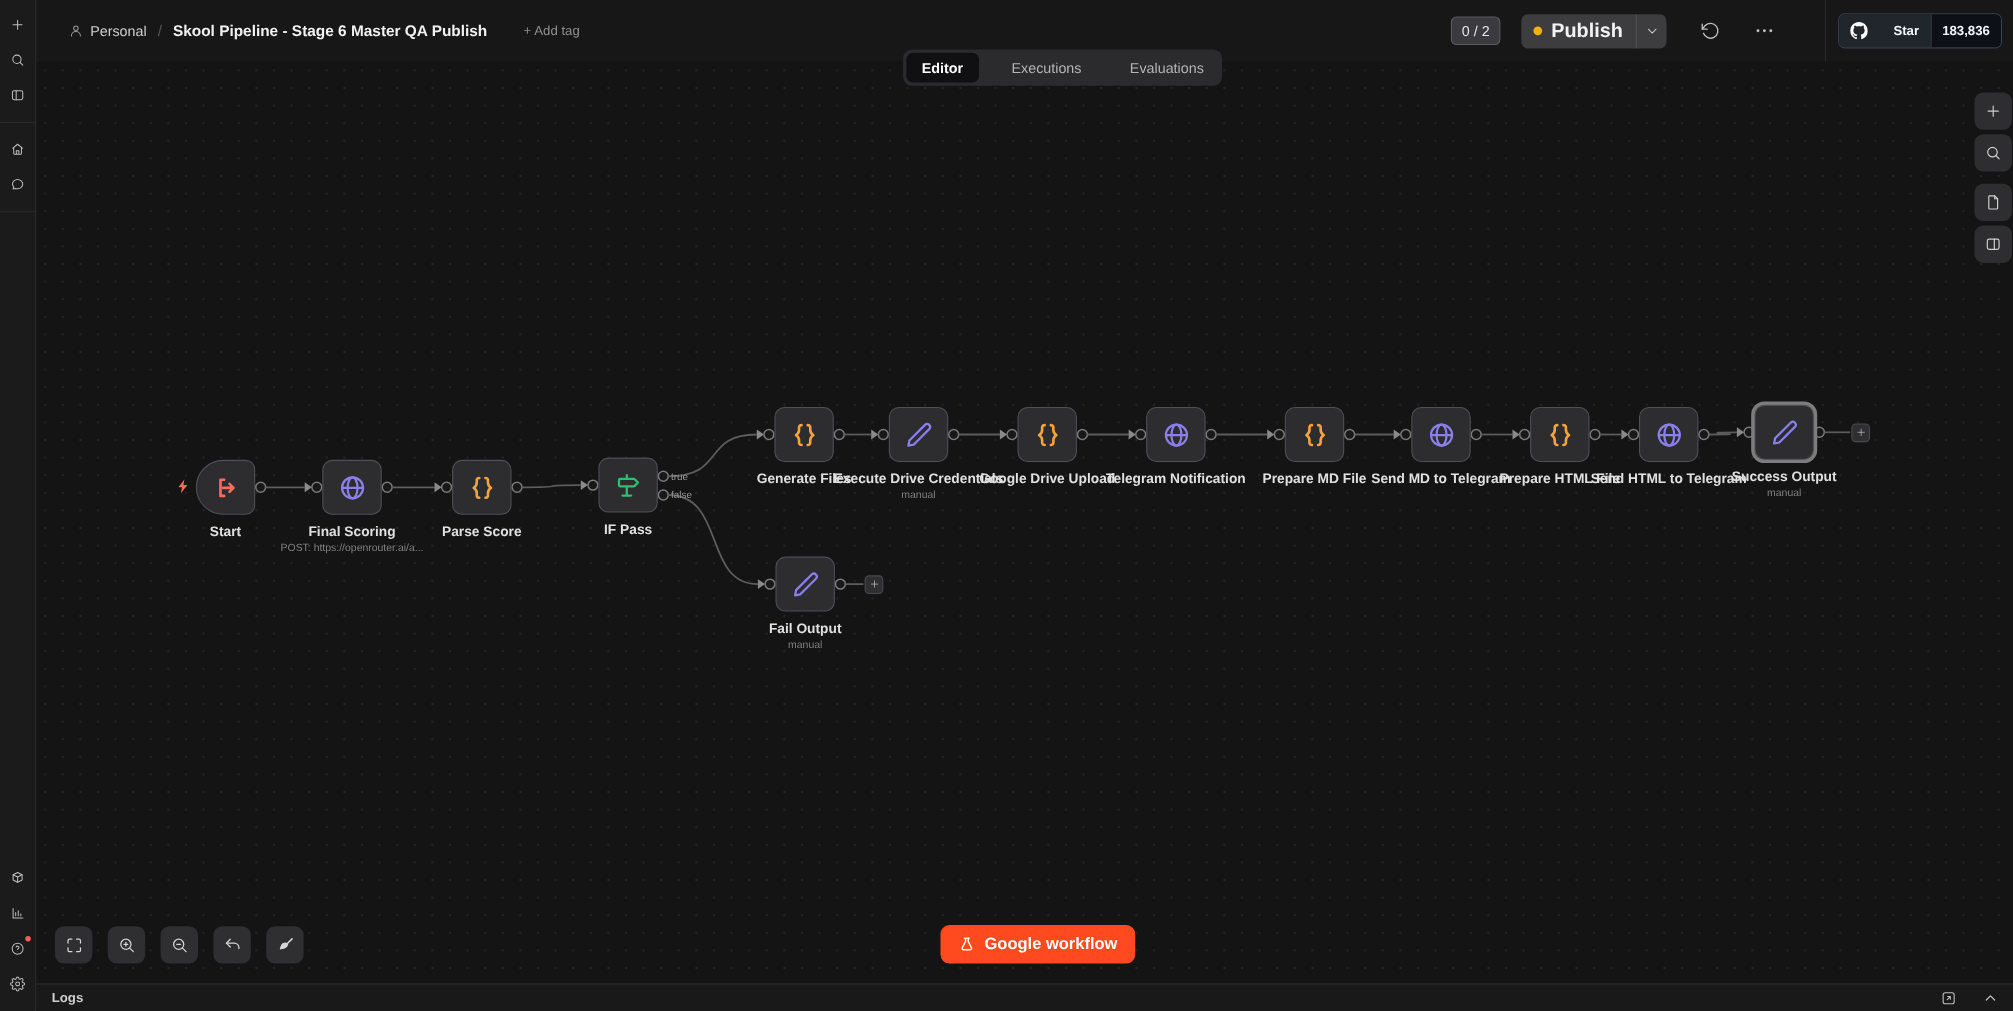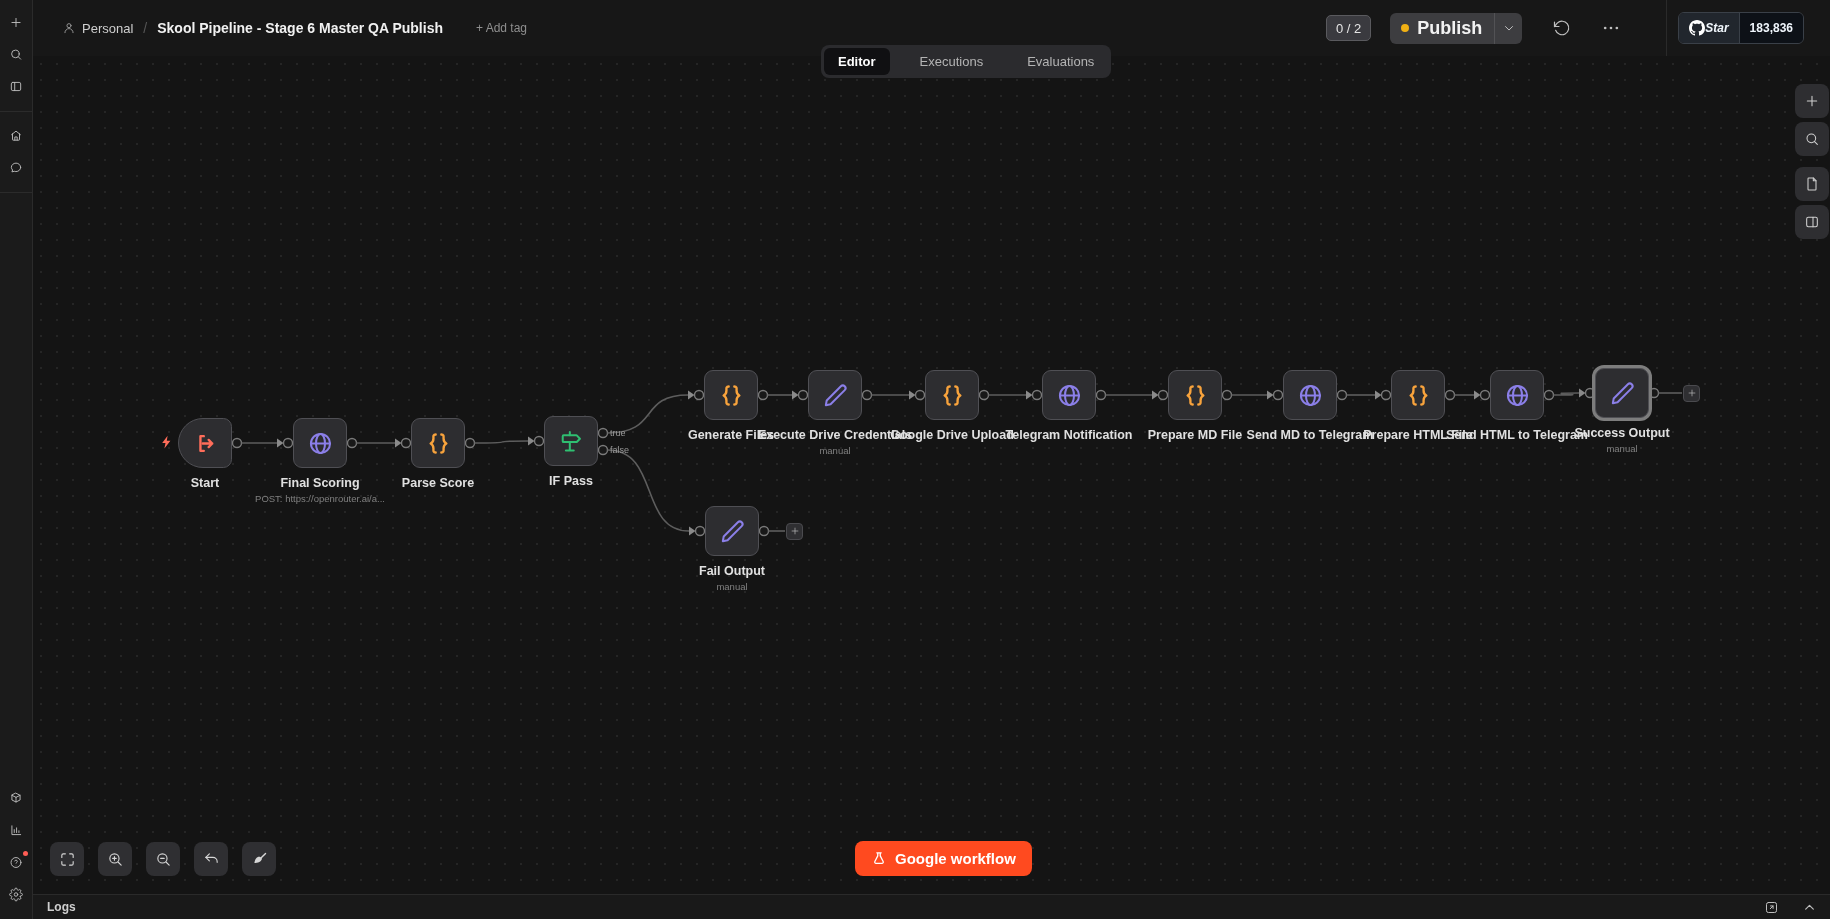--- a/index.html
+++ b/index.html
@@ -7,38 +7,38 @@
   .page{position:relative;width:1830px;height:919px;background:#171717;overflow:hidden;}
 
   
   .lsidebar{position:absolute;left:0;top:0;bottom:0;width:33px;background:#1b1b1b;border-right:1px solid #2b2b2b;display:flex;flex-direction:column;align-items:center;padding-top:9px;box-sizing:border-box;z-index:10;}
   .lsidebar .sb-btn{width:26px;height:26px;display:flex;align-items:center;justify-content:center;color:#bdbdbd;position:relative;margin-bottom:6px;background:none;border:none;cursor:pointer;}
   .lsidebar .sb-div{width:33px;height:1px;background:#2b2b2b;margin:6px 0 10px 0;}
   .lsidebar .sb-bottom{margin-top:auto;display:flex;flex-direction:column;align-items:center;width:100%;padding-bottom:6px;}
   .notif-dot{position:absolute;top:2px;right:1px;width:5px;height:5px;border-radius:50%;background:#ff5d55;}
 
   
-  .header{position:absolute;left:33px;top:0;right:16px;height:56px;background:#171717;display:flex;align-items:center;z-index:9;}
+  .header{position:absolute;left:33px;top:0;right:0;height:56px;background:#171717;display:flex;align-items:center;z-index:9;}
   .breadcrumb{display:flex;align-items:center;padding-left:29px;}
   .bc-user{color:#9a9a9a;width:14px;height:14px;display:inline-flex;margin-right:6px;}
   .bc-project{font-size:13px;color:#cfcfcf;}
   .bc-sep{color:#565656;margin:0 10px;font-size:14px;}
   .bc-title{font-size:14px;font-weight:600;color:#f1f1f1;}
   .add-tag{font-size:12px;color:#8f8f8f;margin-left:27px;background:none;border:none;cursor:pointer;}
   .header-right{margin-left:auto;display:flex;align-items:center;padding-right:10px;}
   .issues-badge{height:24px;padding:0 9px;display:flex;align-items:center;background:#3a3a3f;border:1px solid #5a5a5e;border-radius:5px;font-size:13px;color:#e4e4e4;margin-right:19px;}
   .publish-btn{height:31px;display:flex;align-items:stretch;background:#3d3d40;border-radius:6px;overflow:hidden;margin-right:31px;cursor:pointer;}
   .publish-main{display:flex;align-items:center;gap:8px;padding:0 12px 0 11px;}
   .publish-dot{width:8px;height:8px;border-radius:50%;background:#f0b014;}
   .publish-label{font-size:18px;font-weight:600;color:#f2f2f2;}
   .publish-chevron{width:27px;display:flex;align-items:center;justify-content:center;border-left:1px solid #525255;color:#c9c9c9;}
   .hdr-icon-btn{background:none;border:none;color:#bfbfbf;display:flex;align-items:center;justify-content:center;cursor:pointer;padding:0;}
   .hdr-div{width:1px;height:56px;background:#2a2a2a;margin-right:11px;}
   .gh-widget{height:30px;display:flex;align-items:stretch;border:1px solid #3a4048;border-radius:6px;overflow:hidden;cursor:pointer;}
-  .gh-star{display:flex;align-items:center;gap:0;padding:0 10px;background:#21262d;font-style:italic;}
+  .gh-star{display:flex;align-items:center;gap:23px;padding:0 10px;background:#21262d;}
   .gh-star-label{font-size:12px;font-weight:700;color:#f0f6fc;}
   .gh-count{display:flex;align-items:center;padding:0 10px;background:#0d1117;border-left:1px solid #3a4048;font-size:12px;font-weight:700;color:#f0f6fc;}
 
   
   .tabs-pill{position:absolute;left:821px;top:45px;background:#2b2b2e;border-radius:8px;padding:3px;display:flex;gap:16px;z-index:11;}
   .tab{padding:6px 14px;font-size:13px;color:#b4b4b4;border-radius:6px;border:none;background:none;cursor:pointer;}
   .tab.active{background:#101012;color:#ffffff;font-weight:600;}
 
   
   .canvas{position:absolute;left:33px;top:56px;right:0;bottom:25px;background:#141414;background-image:radial-gradient(#252525 1px,transparent 1.2px);background-size:16px 16px;overflow:hidden;z-index:1;}

